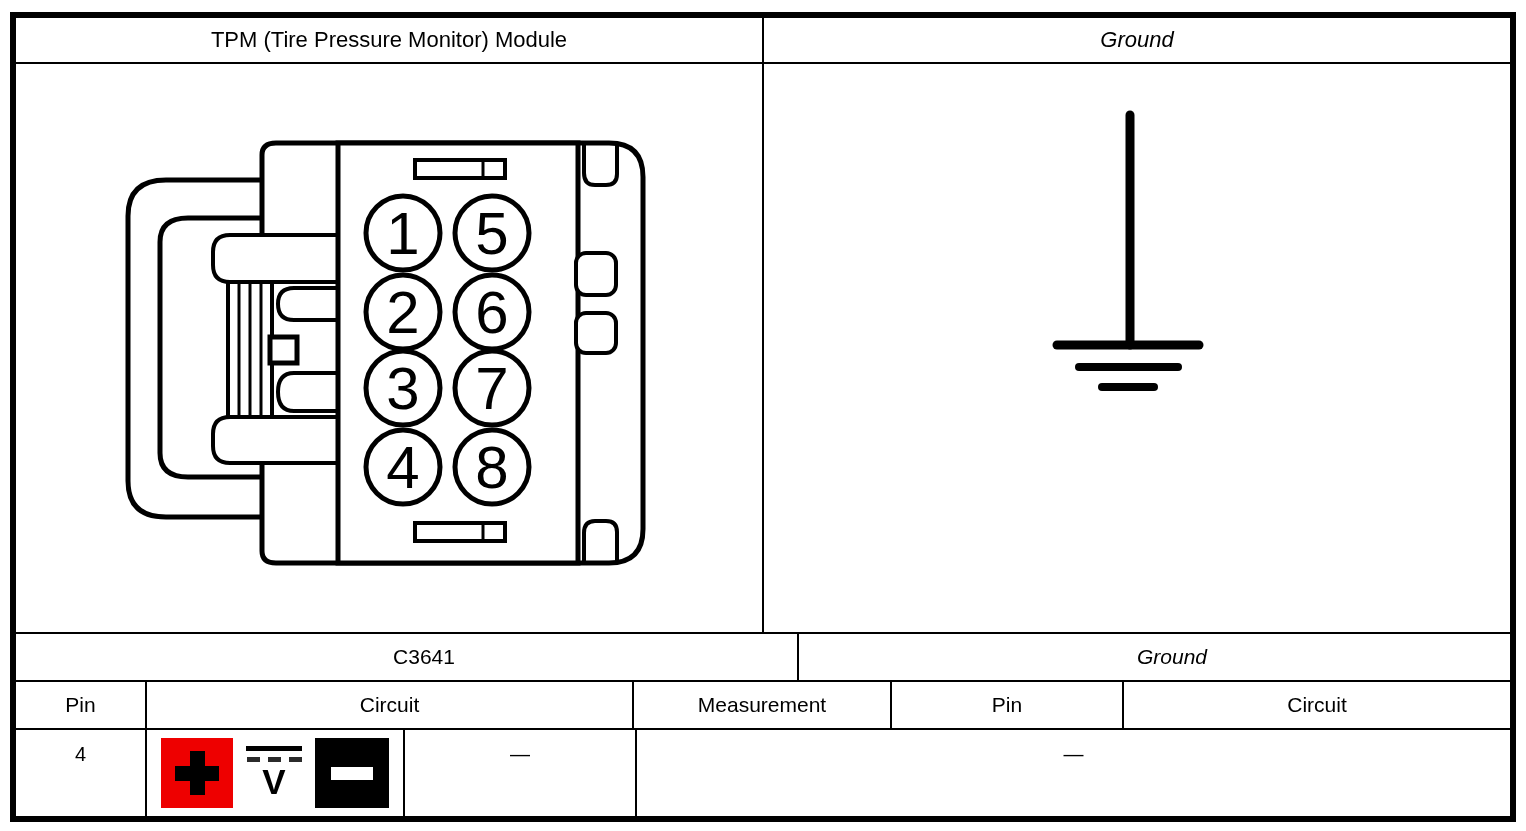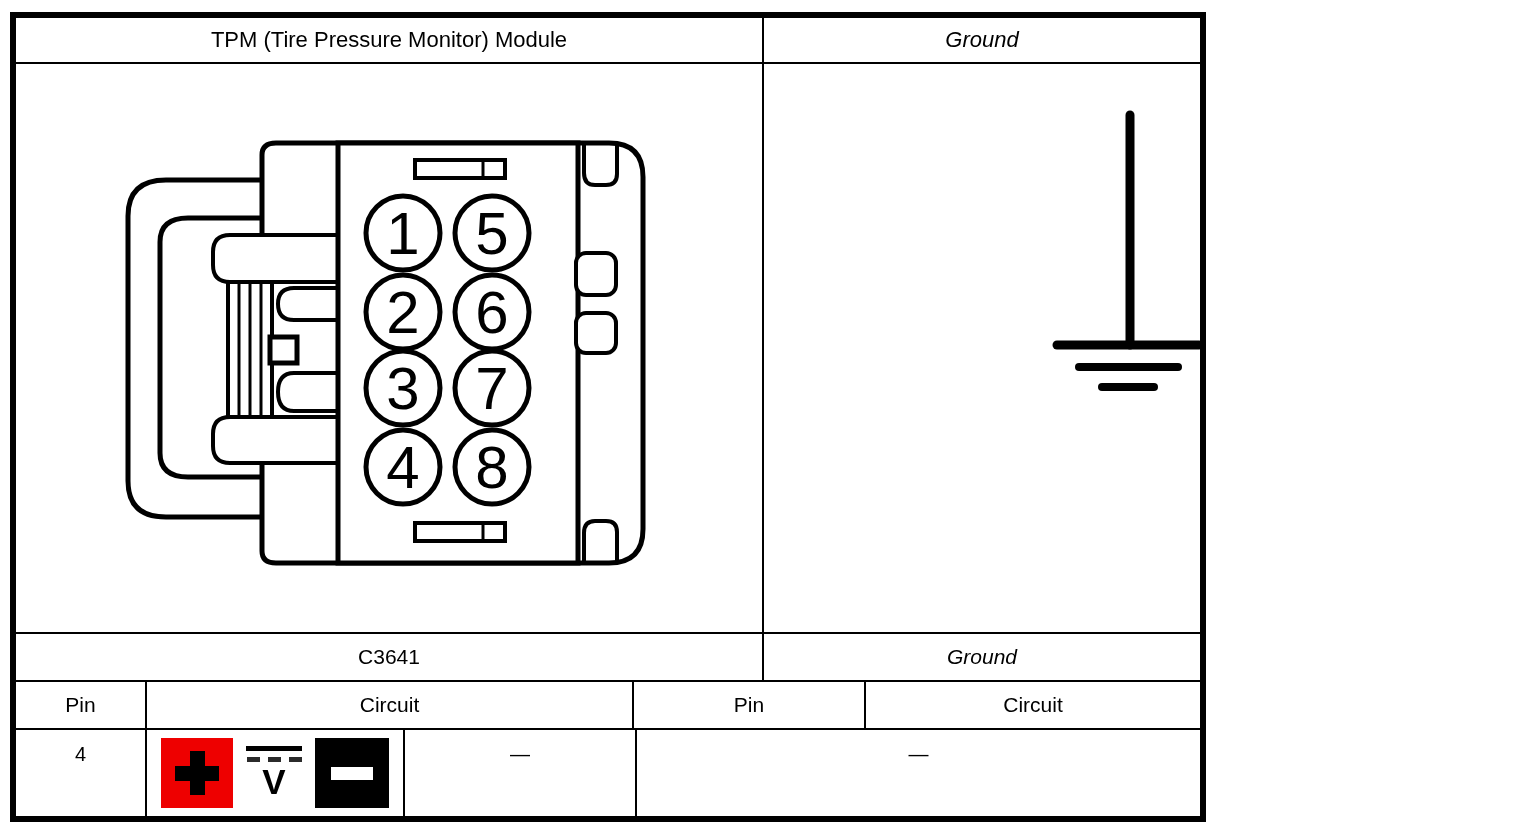--- a/index.html
+++ b/index.html
@@ -2,21 +2,21 @@
 <html><head>
 <meta charset="utf-8">
 <style>
   html,body{margin:0;padding:0;}
   body{
     width:1526px;height:831px;background:#ffffff;
     font-family:"Liberation Sans",sans-serif;color:#000;
     position:relative;overflow:hidden;
   }
   .frame{
-    position:absolute;left:10px;top:12px;width:1196px;height:810px;
+    position:absolute;left:10px;top:12px;width:1506px;height:810px;
     box-sizing:border-box;border:6px solid #000;background:#fff;
     display:flex;flex-direction:column;
   }
   .row{display:flex;box-sizing:border-box;min-height:0;}
   .row-titles{height:46px;border-bottom:2px solid #000;}
   .row-diagrams{height:570px;border-bottom:2px solid #000;}
   .row-captions{height:48px;border-bottom:2px solid #000;}
   .row-headers{height:48px;border-bottom:2px solid #000;}
   .row-data{flex:1;}
   .cell{
@@ -25,21 +25,21 @@
   }
   .br{border-right:2px solid #000;}
   .w-half{width:748px;}
   .w-rest{flex:1;font-style:italic;}
   .c-pin1{width:131px;}
   .c-circ1{width:487px;}
   .c-meas{width:258px;}
   .c-pin2{width:232px;}
   .c-circ2{flex:1;}
   .t-title{font-size:22px;}
-  .t-caption{font-size:21px;}
+  .t-caption{font-size:21px;margin-left:35px;}
   .t-header{font-size:21px;}
   .t-data{font-size:20px;}
   .diagram-cell{position:relative;align-items:flex-start;justify-content:flex-start;}
   .connector-svg{position:absolute;left:104px;top:66px;}
   .ground-svg{position:absolute;left:0;top:0;}
   .top-align{align-items:flex-start;padding-top:13px;}
   
   .meas-wrap{display:flex;align-items:center;justify-content:center;gap:11px;height:100%;}
   .probe-pos{
     position:relative;width:72px;height:70px;background:#ee0000;flex:0 0 auto;
@@ -135,20 +135,21 @@
   </div>
 
   <div class="row row-captions">
     <div class="cell w-half br t-caption">C3641</div>
     <div class="cell w-rest t-caption">Ground</div>
   </div>
 
   <div class="row row-headers">
     <div class="cell c-pin1 br t-header">Pin</div>
     <div class="cell c-circ1 br t-header">Circuit</div>
+    <div class="cell c-meas br t-header">Measurement</div>
     <div class="cell c-pin2 br t-header">Pin</div>
     <div class="cell c-circ2 t-header">Circuit</div>
   </div>
 
   <div class="row row-data">
     <div class="cell c-pin1 br t-data top-align">4</div>
     <div class="cell c-meas br">
       <div class="meas-wrap">
         <span class="probe-pos">
           <span class="bar-h"></span>

